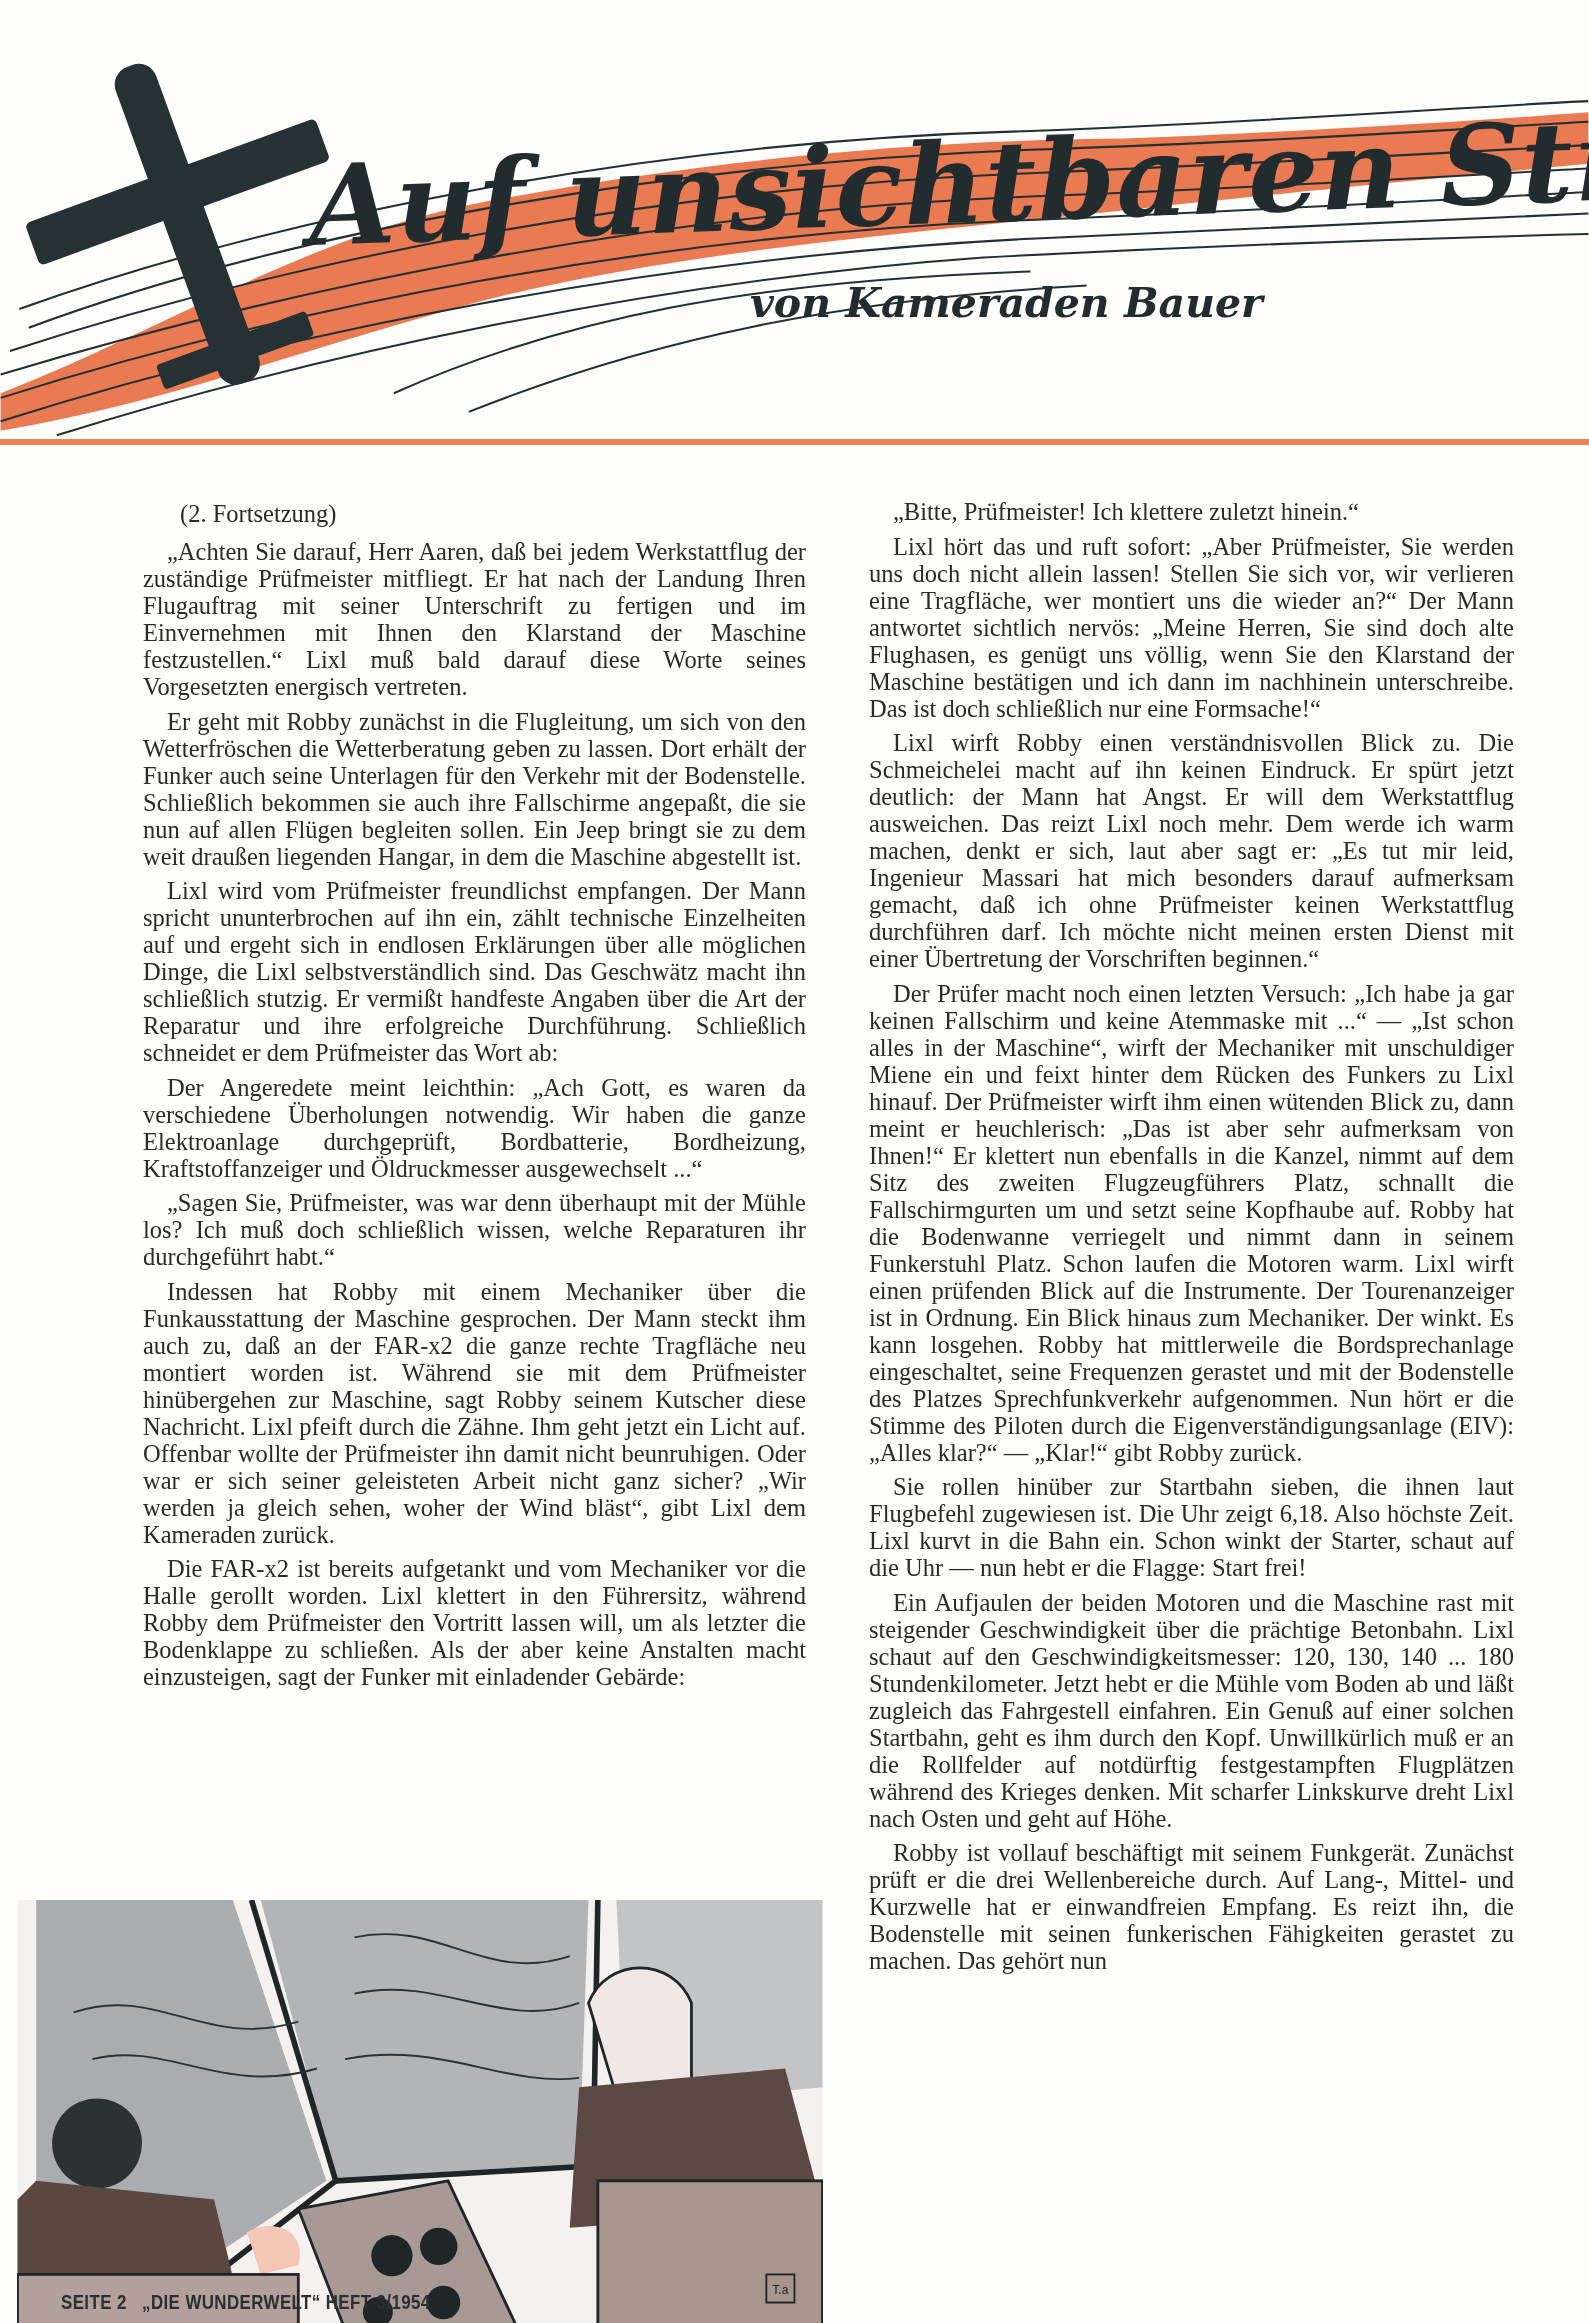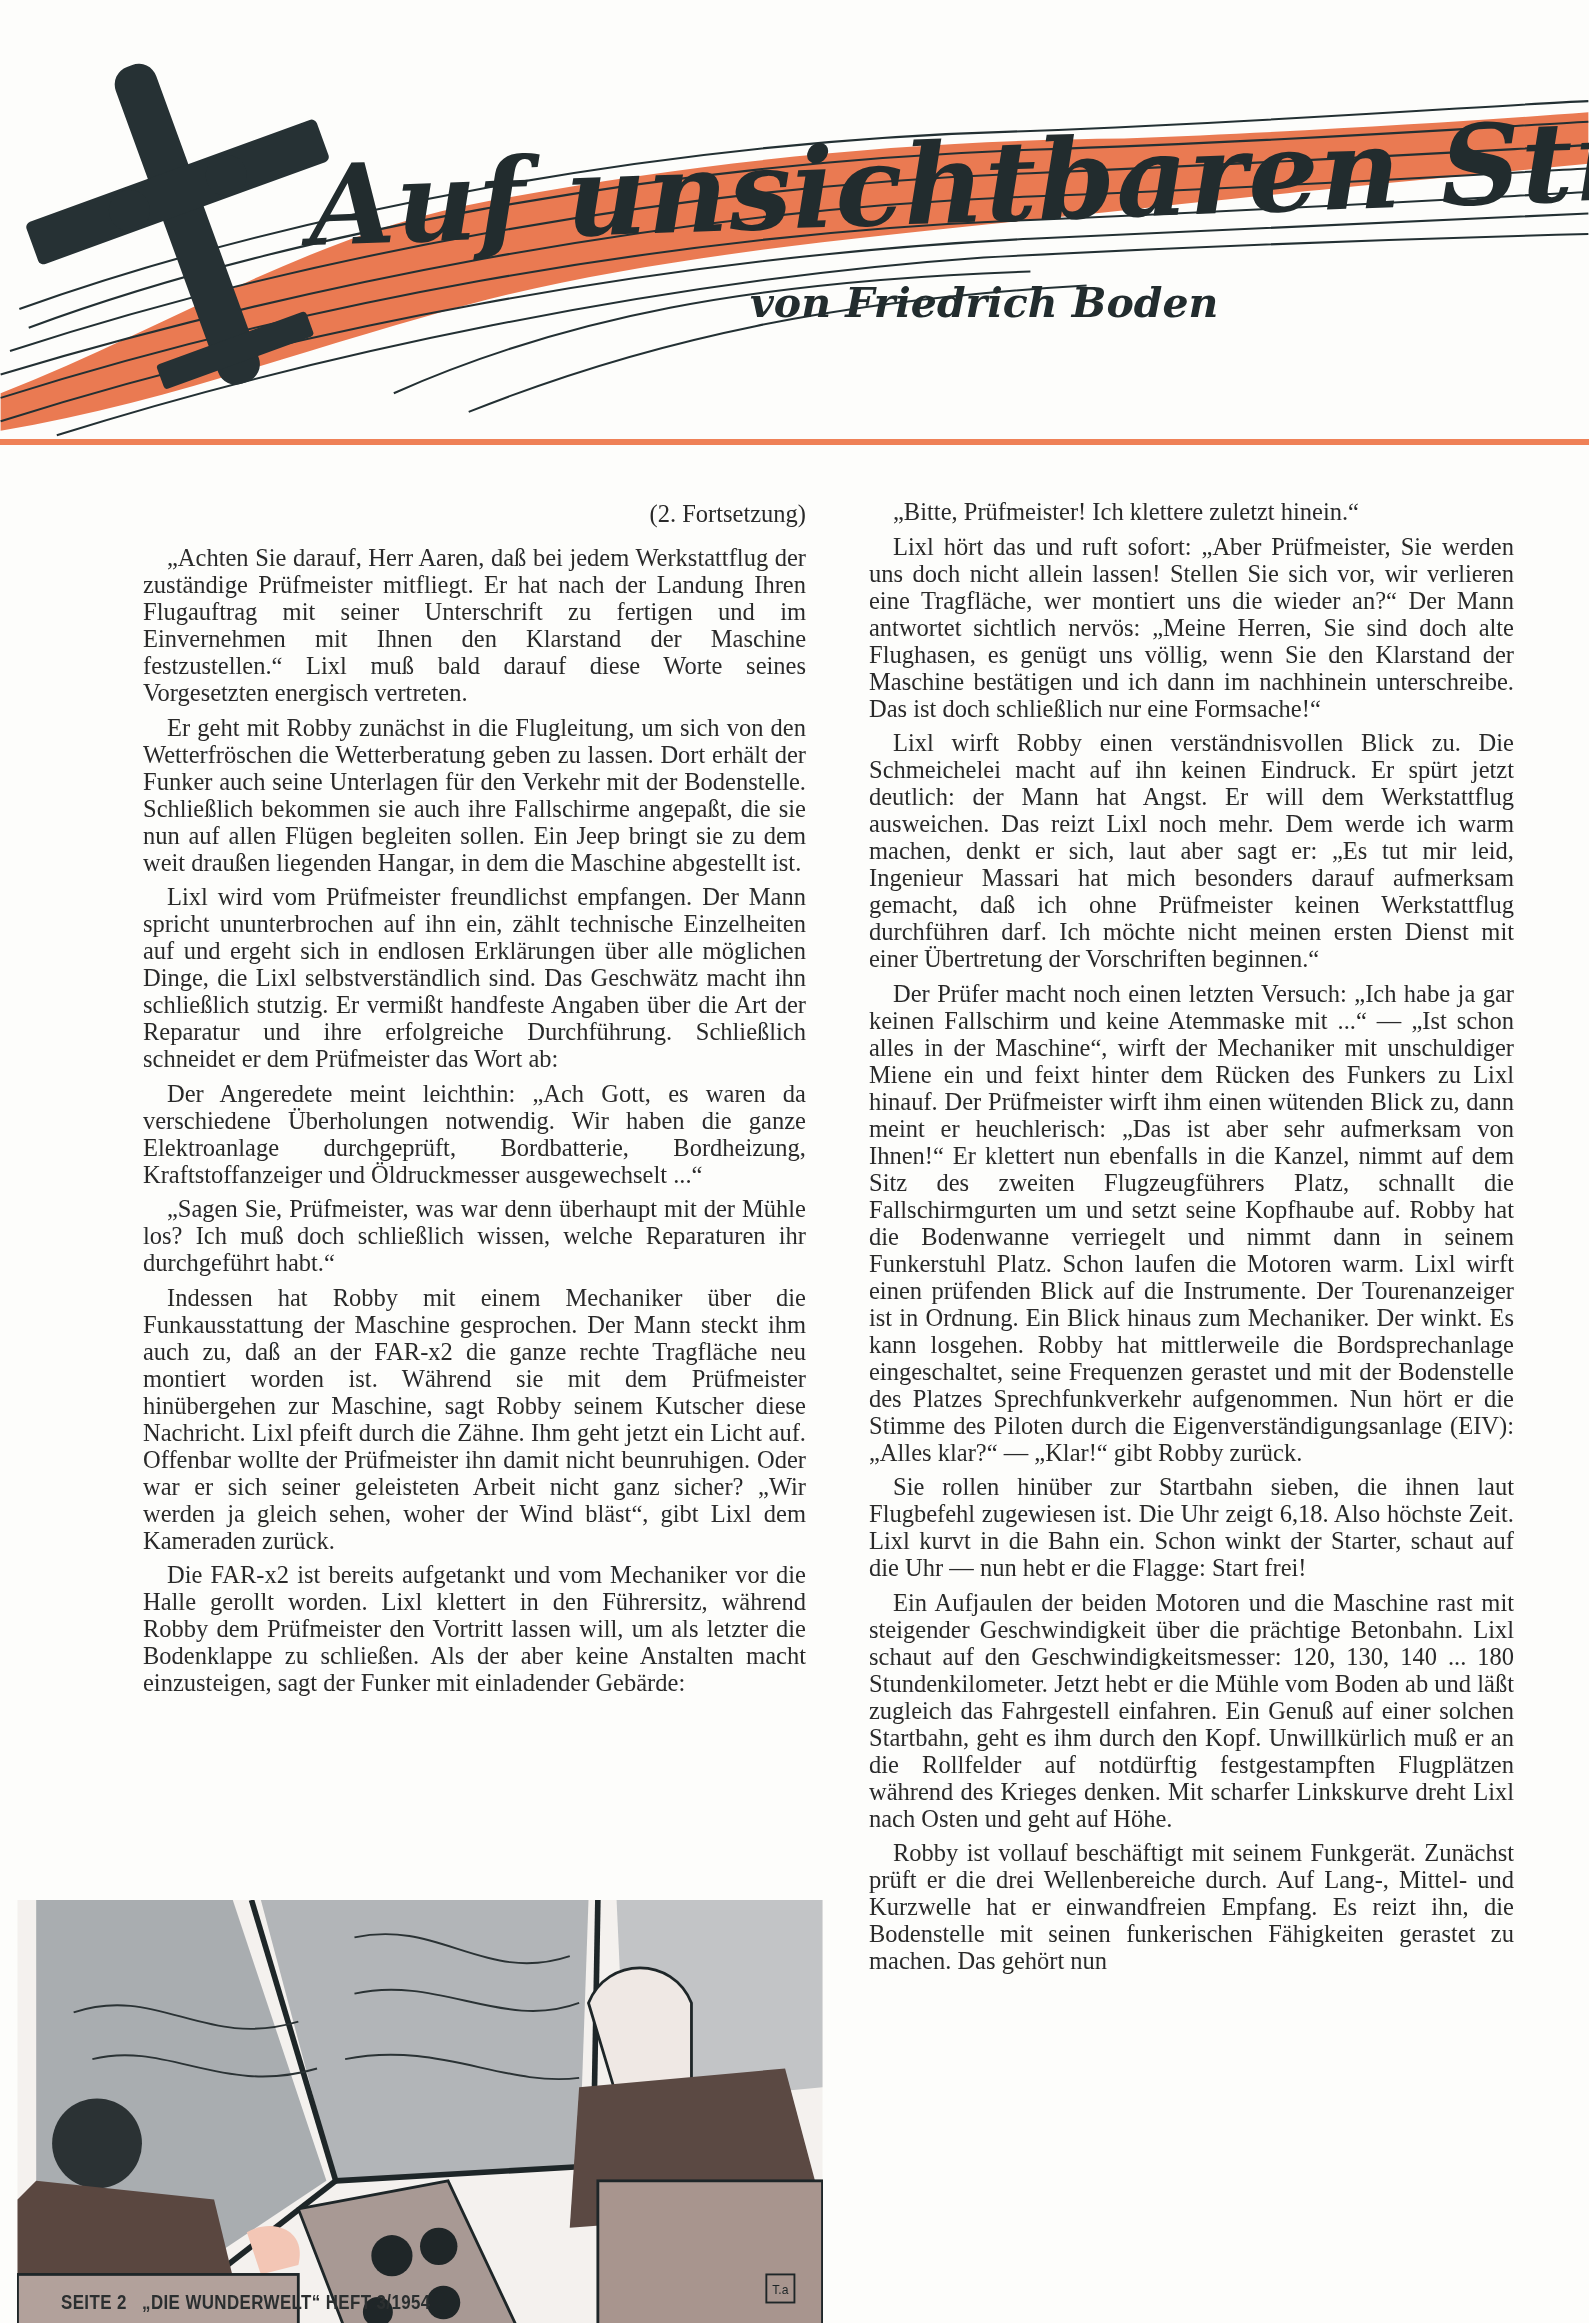--- a/index.html
+++ b/index.html
@@ -20,21 +20,21 @@
     position: absolute; left: 750px; top: 279px;
     font-family: "DejaVu Serif", serif; font-style: italic; font-weight: bold;
     font-size: 41px; color: #222c2e; white-space: nowrap;
   }
   .rule { position: absolute; left: 0; top: 439px; width: 1589px; height: 5.6px; background: #ef8157; }
 
   .col { position: absolute; font-size: 24.5px; line-height: 27px; text-align: justify; hyphens: manual; }
   .col-left { left: 143px; top: 500px; width: 663px; }
   .col-right { left: 869px; top: 498px; width: 645px; }
   .col p { margin: 0 0 7.5px 0; text-indent: 24px; }
-  .col p.sub { text-align: right; text-indent: 0; margin-left: 37px; margin-bottom: 17px; }
+  .col p.sub { text-align: left; text-indent: 0; margin-left: 37px; margin-bottom: 11px; }
 
   .illustration { position: absolute; left: 17px; top: 1900px; width: 806px; height: 454px; overflow: hidden; }
   .caption {
     position: absolute; left: 61px; top: 2290px;
     font-family: "Liberation Sans", "DejaVu Sans", sans-serif; font-weight: bold;
     font-size: 20.6px; letter-spacing: 0.5px; color: #2b2f30; transform: scaleX(0.82); transform-origin: left;
     white-space: pre;
   }
 </style>
 </head>
@@ -59,21 +59,21 @@
 
     <g fill="#263134" transform="rotate(-20 200 250)">
       <rect x="180" y="60" width="46" height="360" rx="20"></rect>
       <rect x="40" y="180" width="330" height="48" rx="6"></rect>
       <rect x="120" y="370" width="170" height="28" rx="4"></rect>
       <circle cx="150" cy="205" r="22"></circle>
       <circle cx="260" cy="205" r="22"></circle>
     </g>
   </svg>
   <div class="title-script">Auf unsichtbaren Straßen</div>
-  <div class="author-script">von Friedrich Boden</div>
+  <div class="author-script">von Kameraden Bauer</div>
 </div>
 <div class="rule"></div>
 
 <div class="col col-left">
   <p class="sub">(2. Fortsetzung)</p>
   <p>„Achten Sie darauf, Herr Aaren, daß bei jedem Werkstattflug der zuständige Prüfmeister mitfliegt. Er hat nach der Landung Ihren Flugauftrag mit seiner Unterschrift zu fertigen und im Einvernehmen mit Ihnen den Klarstand der Maschine festzustellen.“ Lixl muß bald darauf diese Worte seines Vorgesetzten energisch vertreten.</p>
   <p>Er geht mit Robby zunächst in die Flugleitung, um sich von den Wetterfröschen die Wetterberatung geben zu lassen. Dort erhält der Funker auch seine Unterlagen für den Verkehr mit der Bodenstelle. Schließlich bekommen sie auch ihre Fallschirme angepaßt, die sie nun auf allen Flügen begleiten sollen. Ein Jeep bringt sie zu dem weit draußen liegenden Hangar, in dem die Maschine abgestellt ist.</p>
   <p>Lixl wird vom Prüfmeister freundlichst empfangen. Der Mann spricht ununterbrochen auf ihn ein, zählt technische Einzelheiten auf und ergeht sich in endlosen Erklärungen über alle möglichen Dinge, die Lixl selbstverständlich sind. Das Geschwätz macht ihn schließlich stutzig. Er vermißt handfeste Angaben über die Art der Reparatur und ihre erfolgreiche Durchführung. Schließlich schneidet er dem Prüfmeister das Wort ab:</p>
   <p>Der Angeredete meint leichthin: „Ach Gott, es waren da verschiedene Überholungen notwendig. Wir haben die ganze Elektroanlage durchgeprüft, Bordbatterie, Bordheizung, Kraftstoffanzeiger und Öldruckmesser ausgewechselt ...“</p>
   <p>„Sagen Sie, Prüfmeister, was war denn überhaupt mit der Mühle los? Ich muß doch schließlich wissen, welche Reparaturen ihr durchgeführt habt.“</p>

